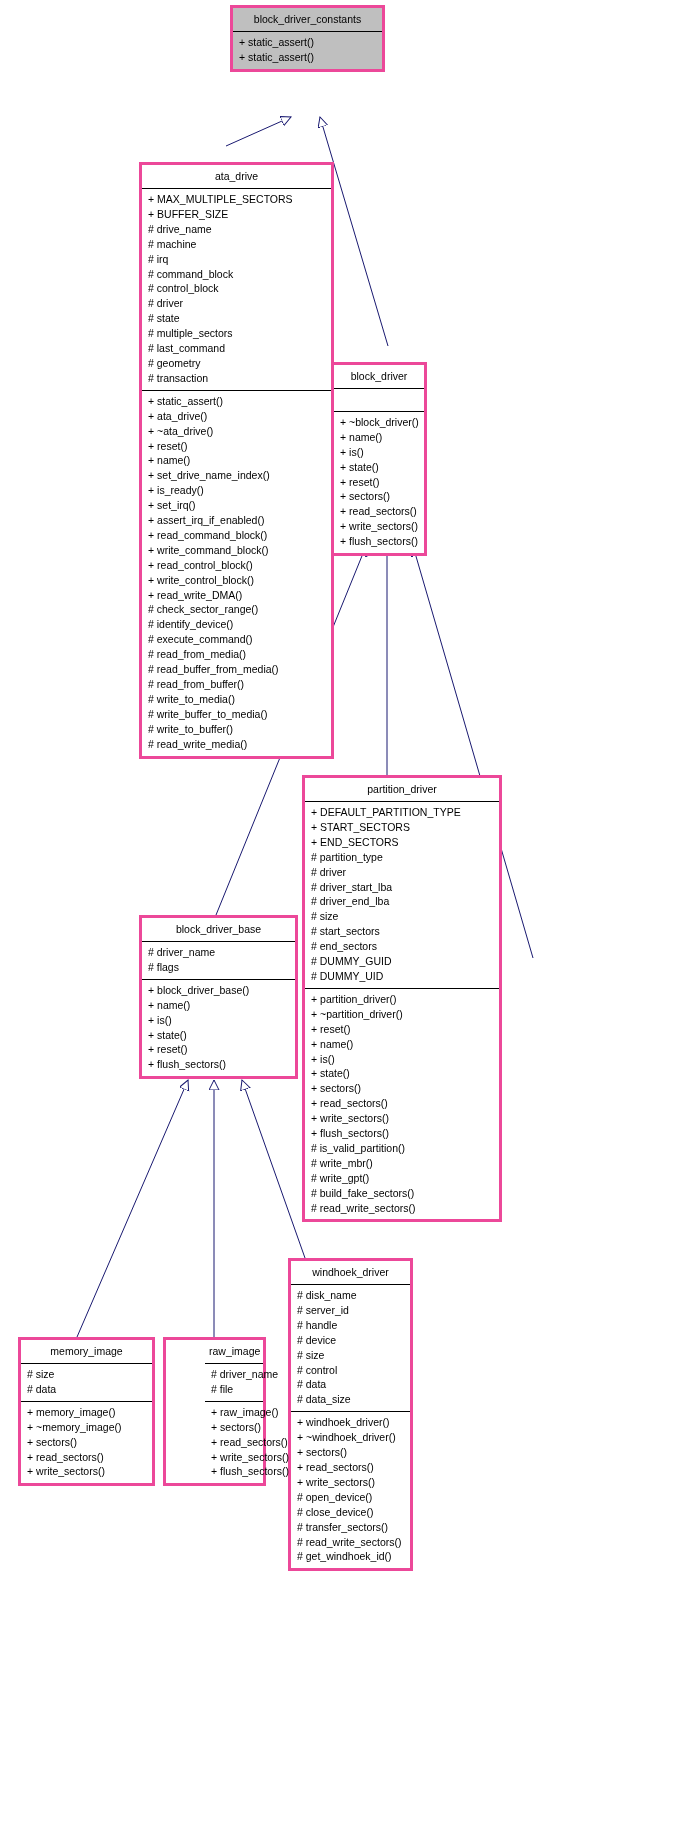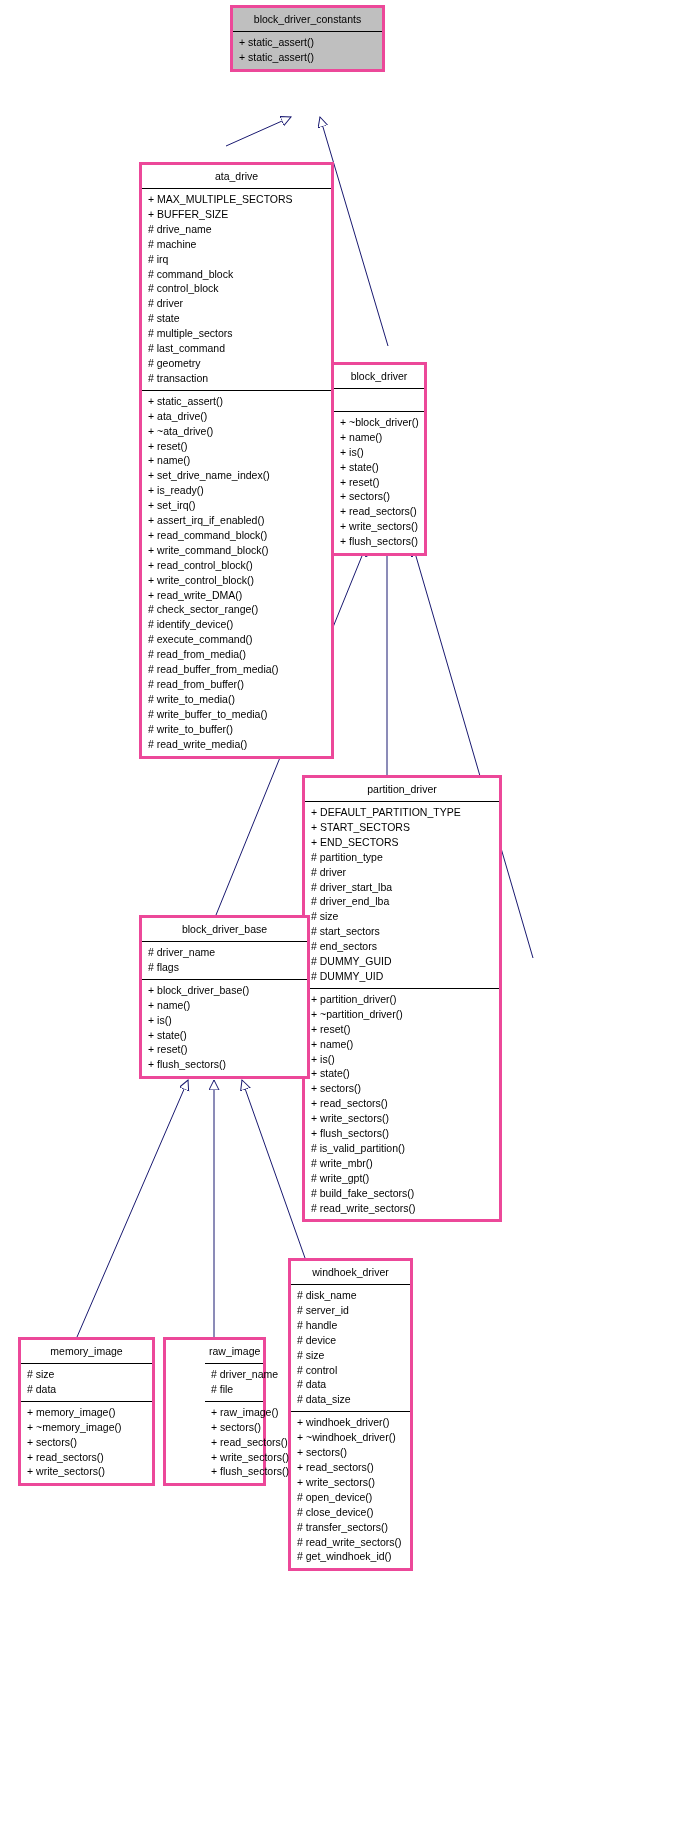--- a/index.html
+++ b/index.html
@@ -210,21 +210,21 @@
           <li>+ write_sectors()</li>
           <li>+ flush_sectors()</li>
           <li># is_valid_partition()</li>
           <li># write_mbr()</li>
           <li># write_gpt()</li>
           <li># build_fake_sectors()</li>
           <li># read_write_sectors()</li>
         </ul>
       </div>
     </div>
-    <div class="uml-node" style="left: 139px; top: 915px; width: 171px;">
+    <div class="uml-node" style="left: 139px; top: 915px; width: 159px;">
       <div class="compartment node-title">block_driver_base</div>
       <div class="compartment">
         <ul class="member-list">
           <li># driver_name</li>
           <li># flags</li>
         </ul>
       </div>
       <div class="compartment">
         <ul class="member-list">
           <li>+ block_driver_base()</li>

